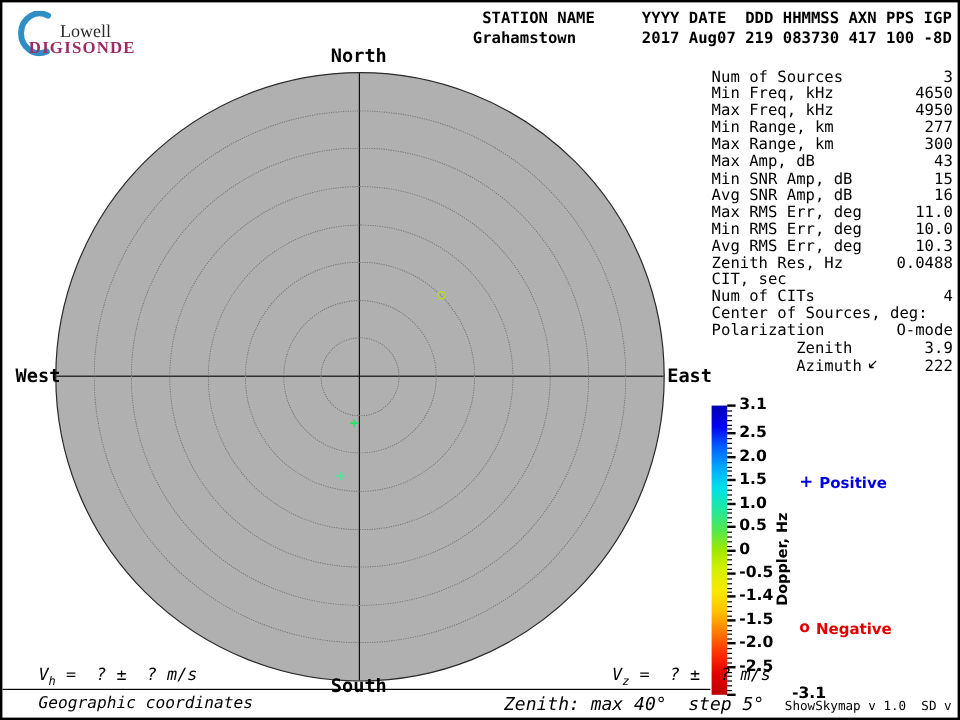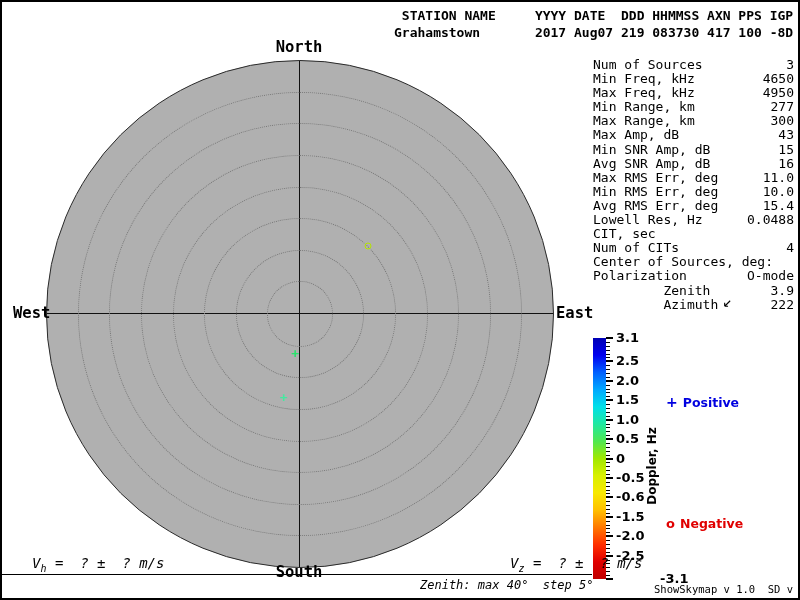--- a/index.html
+++ b/index.html
@@ -49,29 +49,36 @@
           display:flex;gap:5px;align-items:center;}
   .lg-pos{left:664px;top:392px;}
   .lg-neg{left:664px;top:514px;}
   
   .footline{position:absolute;left:0;top:572px;width:590px;height:1px;background:#000;}
   .ital{font-style:italic;}
   .vh{position:absolute;left:30px;top:553px;font-size:14px;}
   .vz{position:absolute;left:464px;top:553px;font-size:14px;margin-left:44px;}
   .wsp{white-space:pre;}
   .geo{position:absolute;left:30px;top:576px;font-size:13.5px;}
-  .zen{position:absolute;left:418px;top:576px;font-size:12px;}
+  .zen{position:absolute;left:418px;top:576px;font-size:15px;}
   .ver{position:absolute;left:652px;top:581px;font-size:10.5px;}
   sub{font-size:10px;}
 </style>
 </head>
 <body>
 
 <div class="frame">
 
+  <div class="logo">
+    <svg width="36" height="38" viewBox="0 0 36 38">
+      <path d="M30 4 A15.5 16.5 0 1 0 29 34" fill="none" stroke="#2f8fc5" stroke-width="5" stroke-linecap="round"></path>
+    </svg>
+    <div class="logo-lowell">Lowell</div>
+    <div class="logo-digisonde">DIGISONDE</div>
+  </div>
 
   <div class="hdr"><span> STATION NAME     YYYY DATE  DDD HHMMSS AXN PPS IGP</span>
 <span>Grahamstown       2017 Aug07 219 083730 417 100 -8D</span></div>
 
   <div class="sky">
     <div class="xh-h"></div>
     <div class="xh-v"></div>
   <div class="ring" style="height: 63.25px; width: 63.25px; top: 220.375px; left: 220.375px;"></div>
       <div class="ring" style="height: 126.5px; width: 126.5px; top: 188.75px; left: 188.75px;"></div>
       <div class="ring" style="height: 189.75px; width: 189.75px; top: 157.125px; left: 157.125px;"></div>
@@ -92,22 +99,22 @@
       <div class="srow"><span class="sl">Num of Sources</span><span class="sv">3</span></div>
       <div class="srow"><span class="sl">Min Freq, kHz</span><span class="sv">4650</span></div>
       <div class="srow"><span class="sl">Max Freq, kHz</span><span class="sv">4950</span></div>
       <div class="srow"><span class="sl">Min Range, km</span><span class="sv">277</span></div>
       <div class="srow"><span class="sl">Max Range, km</span><span class="sv">300</span></div>
       <div class="srow"><span class="sl">Max Amp, dB</span><span class="sv">43</span></div>
       <div class="srow"><span class="sl">Min SNR Amp, dB</span><span class="sv">15</span></div>
       <div class="srow"><span class="sl">Avg SNR Amp, dB</span><span class="sv">16</span></div>
       <div class="srow"><span class="sl">Max RMS Err, deg</span><span class="sv">11.0</span></div>
       <div class="srow"><span class="sl">Min RMS Err, deg</span><span class="sv">10.0</span></div>
-      <div class="srow"><span class="sl">Avg RMS Err, deg</span><span class="sv">15.4</span></div>
-      <div class="srow"><span class="sl">Lowell Res, Hz</span><span class="sv">0.0488</span></div>
+      <div class="srow"><span class="sl">Avg RMS Err, deg</span><span class="sv">10.3</span></div>
+      <div class="srow"><span class="sl">Zenith Res, Hz</span><span class="sv">0.0488</span></div>
       <div class="srow"><span class="sl">CIT, sec</span></div>
       <div class="srow"><span class="sl">Num of CITs</span><span class="sv">4</span></div>
       <div class="srow"><span class="sl">Center of Sources, deg:</span><span class="sv"></span></div>
       <div class="srow"><span class="sl">Polarization</span><span class="sv">O-mode</span></div>
       <div class="srow"><span class="sl">         Zenith</span><span class="sv">3.9</span></div>
       <div class="srow"><span class="sl">         Azimuth</span><span class="az-arrow"><svg width="11" height="11" viewBox="0 0 12 12">
             <path d="M10 3 L4 9 M4 9 L4 5.3 M4 9 L7.7 9" stroke="#000" stroke-width="1.2" fill="none"></path>
           </svg></span><span class="sv">222</span></div>
     </div>
 
@@ -123,21 +130,21 @@
       <div class="clabel" style="top: 54.1935px;">1.5</div>
       <div class="ctick major" style="top: 80.629px;"></div>
       <div class="clabel" style="top: 73.629px;">1.0</div>
       <div class="ctick major" style="top: 100.065px;"></div>
       <div class="clabel" style="top: 93.0645px;">0.5</div>
       <div class="ctick major" style="top: 119.5px;"></div>
       <div class="clabel" style="top: 112.5px;">0</div>
       <div class="ctick major" style="top: 138.935px;"></div>
       <div class="clabel" style="top: 131.935px;">-0.5</div>
       <div class="ctick major" style="top: 158.371px;"></div>
-      <div class="clabel" style="top: 151.371px;">-0.6</div>
+      <div class="clabel" style="top: 151.371px;">-1.4</div>
       <div class="ctick major" style="top: 177.806px;"></div>
       <div class="clabel" style="top: 170.806px;">-1.5</div>
       <div class="ctick major" style="top: 197.242px;"></div>
       <div class="clabel" style="top: 190.242px;">-2.0</div>
       <div class="ctick major" style="top: 216.677px;"></div>
       <div class="clabel" style="top: 209.677px;">-2.5</div>
       <div class="ctick major" style="top: 240px;"></div>
       <div class="clabel" style="top: 233px; margin-left: 44px;">-3.1</div>
       <div class="ctick minor" style="top: 237.113px;"></div>
       <div class="ctick minor" style="top: 233.226px;"></div>
@@ -197,16 +204,17 @@
       <span>Positive</span>
   </div>
   <div class="legend lg-neg" style="position:absolute;color:#e00000;">
     <span style="font-size:13px;">o</span>
       <span>Negative</span>
   </div>
 
   <div class="footline"></div>
   <div class="vh ital"><span>V</span><sub>h</sub><span class="wsp"> =  ? ±  ? m/s</span></div>
   <div class="vz ital"><span>V</span><sub>z</sub><span class="wsp"> =  ? ±  ? m/s</span></div>
+  <div class="geo ital">Geographic coordinates</div>
   <div class="zen ital wsp">Zenith: max 40°  step 5°</div>
   <div class="ver wsp">ShowSkymap v 1.0  SD v 5.1</div>
 
 </div>
 
 </body></html>

